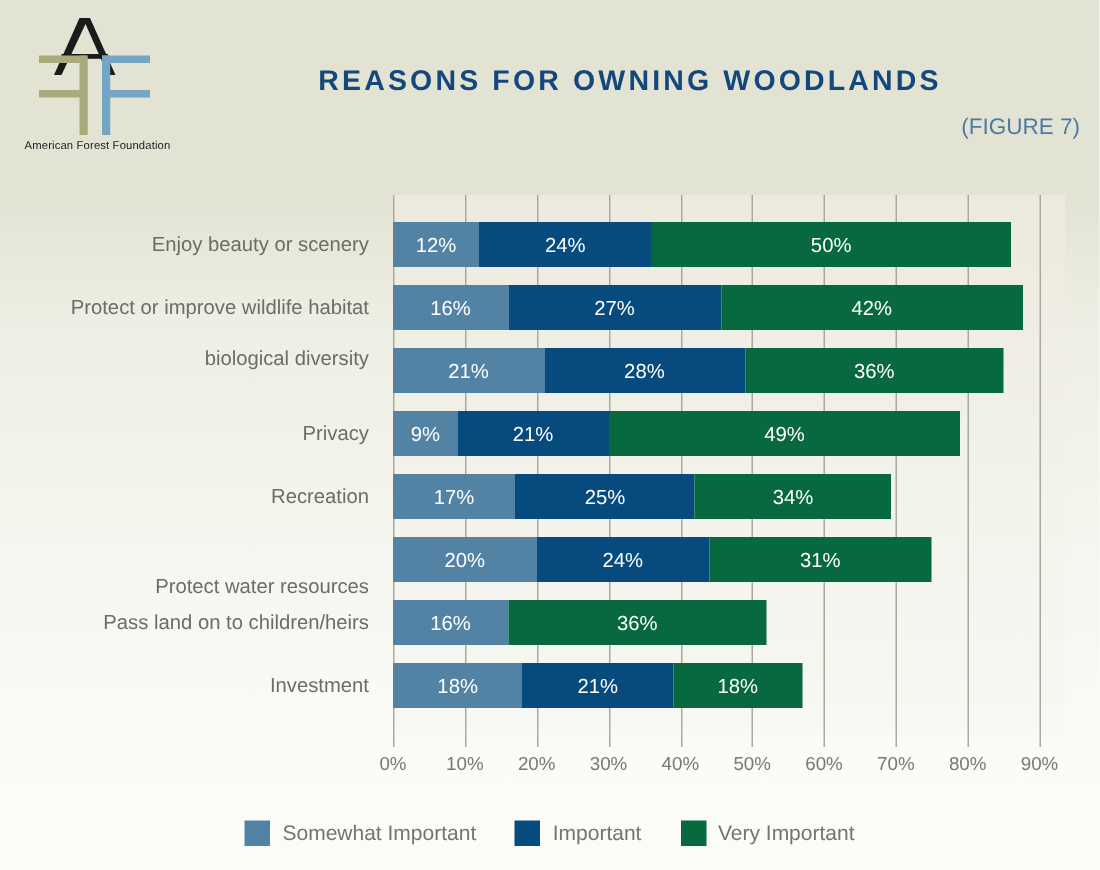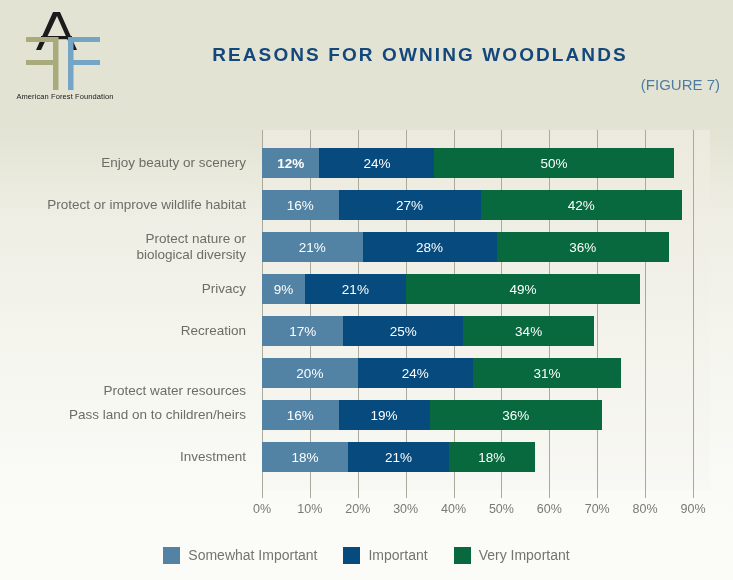--- a/index.html
+++ b/index.html
@@ -189,21 +189,20 @@
 <div id="chart-area">
 
   <div id="y-labels">
       <div class="y-label" style="top: 25px;">
         <div>Enjoy beauty or scenery</div>
       </div>
       <div class="y-label" style="top: 67px;">
         <div>Protect or improve wildlife habitat</div>
       </div>
       <div class="y-label" style="top: 101px;">
-        <div>Protect nature or</div>
         <div>biological diversity</div>
       </div>
       <div class="y-label" style="top: 151px;">
         <div>Privacy</div>
       </div>
       <div class="y-label" style="top: 193px;">
         <div>Recreation</div>
       </div>
       <div class="y-label" style="top: 235px; margin-top: 18px;">
         <div>Protect water resources</div>
@@ -225,21 +224,21 @@
         <div class="gridline" style="left: 143.667px;"></div>
         <div class="gridline" style="left: 191.556px;"></div>
         <div class="gridline" style="left: 239.444px;"></div>
         <div class="gridline" style="left: 287.333px;"></div>
         <div class="gridline" style="left: 335.222px;"></div>
         <div class="gridline" style="left: 383.111px;"></div>
         <div class="gridline" style="left: 431px;"></div>
       </div>
     <div id="bars">
         <div class="bar-row" style="top: 18px;">
-          <div class="seg seg-somewhat" style="width: 57.4667px; font-weight: bold;">
+          <div class="seg seg-somewhat" style="width: 57.4667px;">
             <span>12%</span>
           </div>
           <div class="seg seg-important" style="width: 114.933px;">
             <span>24%</span>
           </div>
           <div class="seg seg-very" style="width: 239.444px;">
             <span>50%</span>
           </div>
         </div>
         <div class="bar-row" style="top: 60px;">
@@ -293,23 +292,20 @@
           <div class="seg seg-important" style="width: 114.933px;">
             <span>24%</span>
           </div>
           <div class="seg seg-very" style="width: 148.456px;">
             <span>31%</span>
           </div>
         </div>
         <div class="bar-row" style="top: 270px;">
           <div class="seg seg-somewhat" style="width: 76.6222px;">
             <span>16%</span>
-          </div>
-          <div class="seg seg-important" style="width: 90.9889px;">
-            <span>19%</span>
           </div>
           <div class="seg seg-very" style="width: 172.4px;">
             <span>36%</span>
           </div>
         </div>
         <div class="bar-row" style="top: 312px;">
           <div class="seg seg-somewhat" style="width: 86.2px;">
             <span>18%</span>
           </div>
           <div class="seg seg-important" style="width: 100.567px;">

